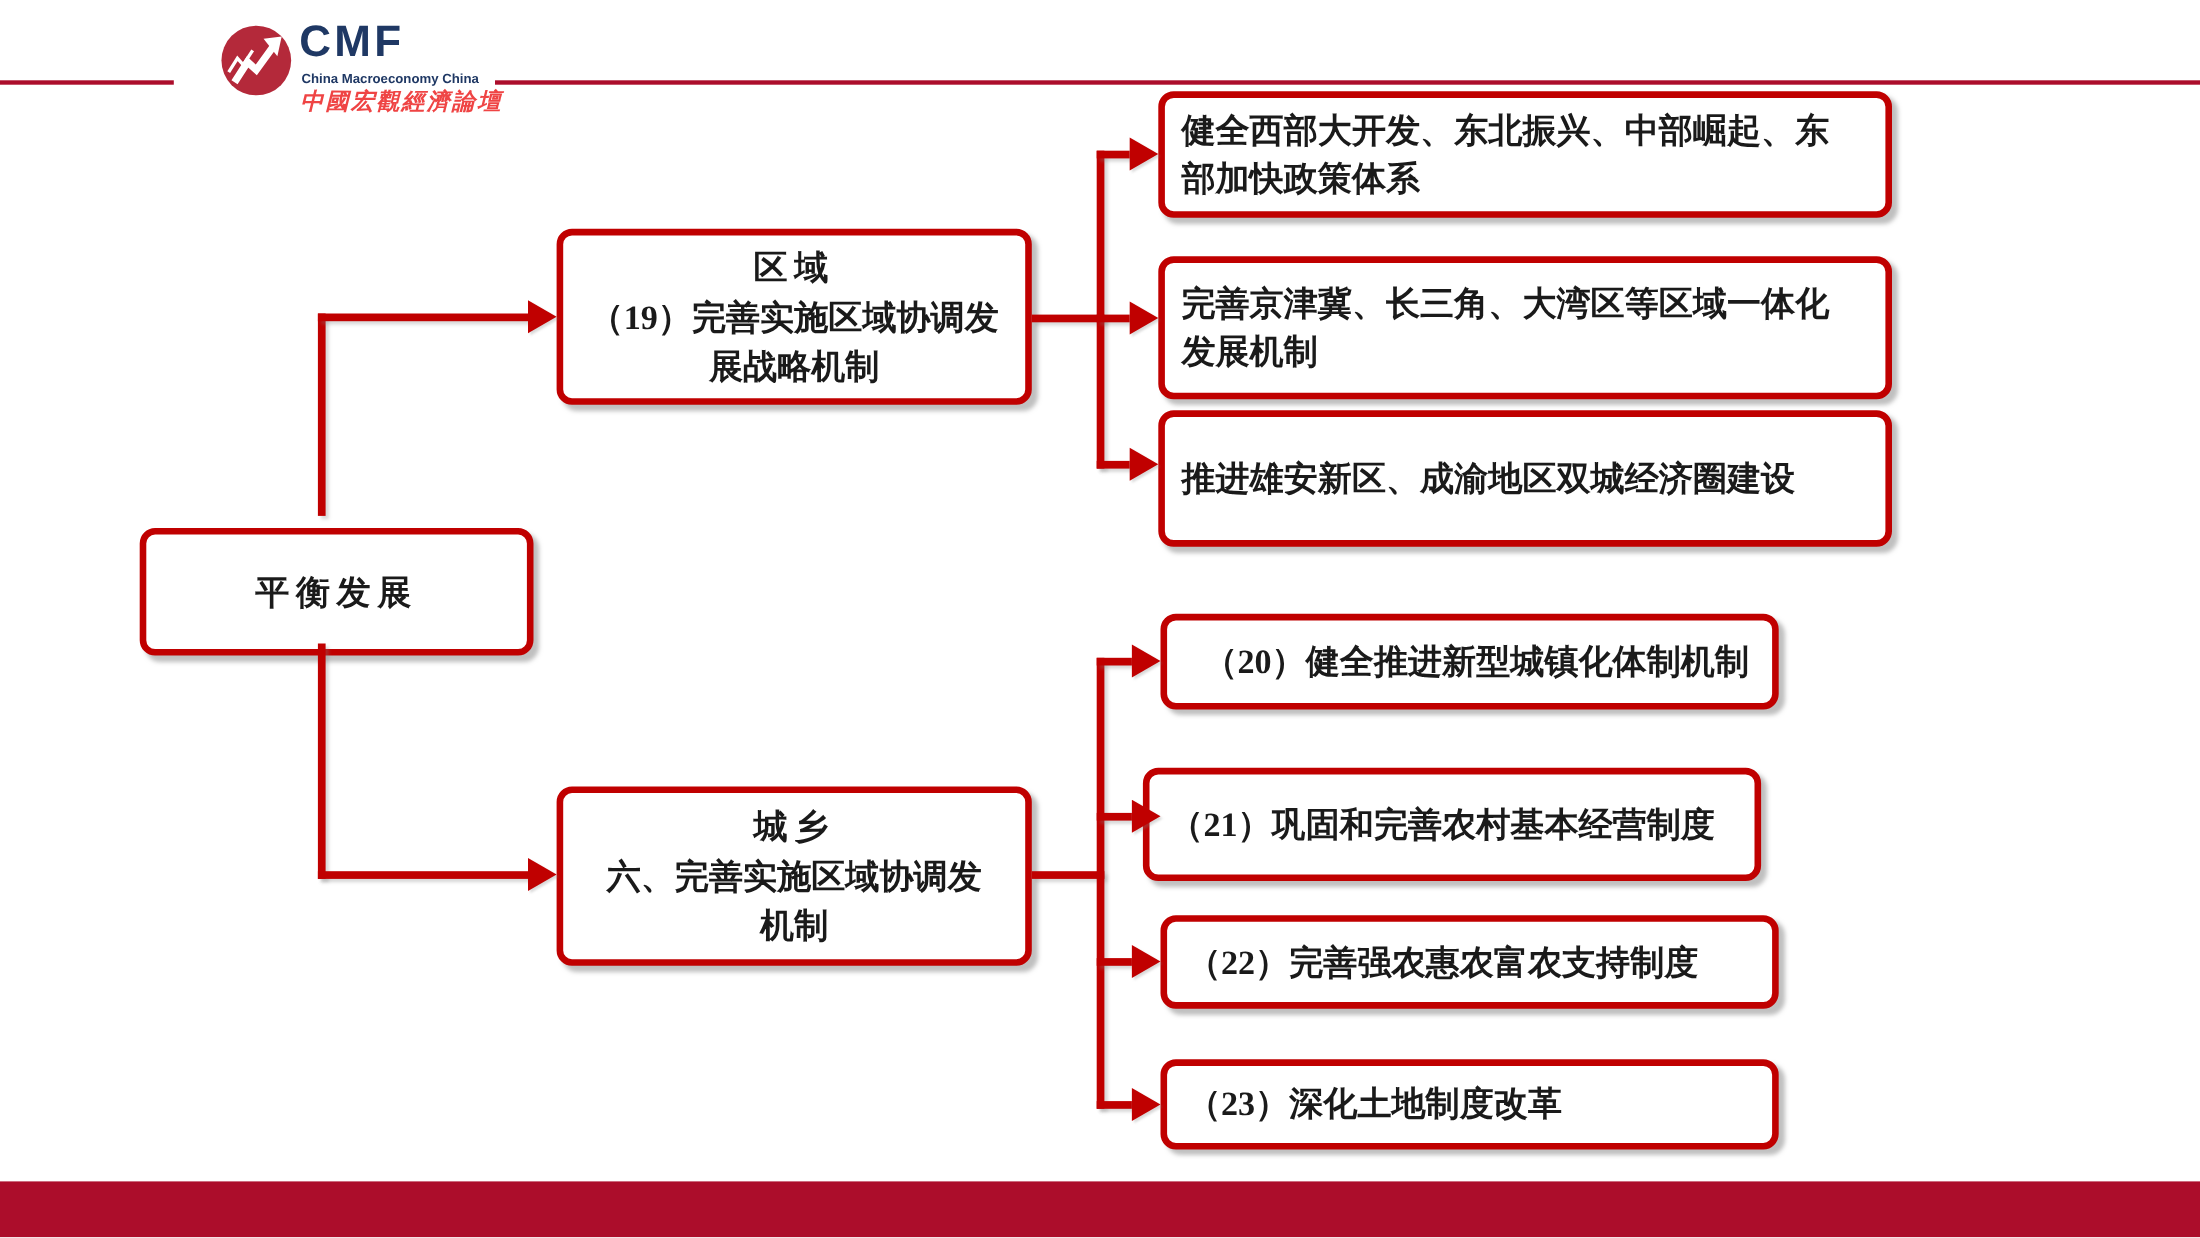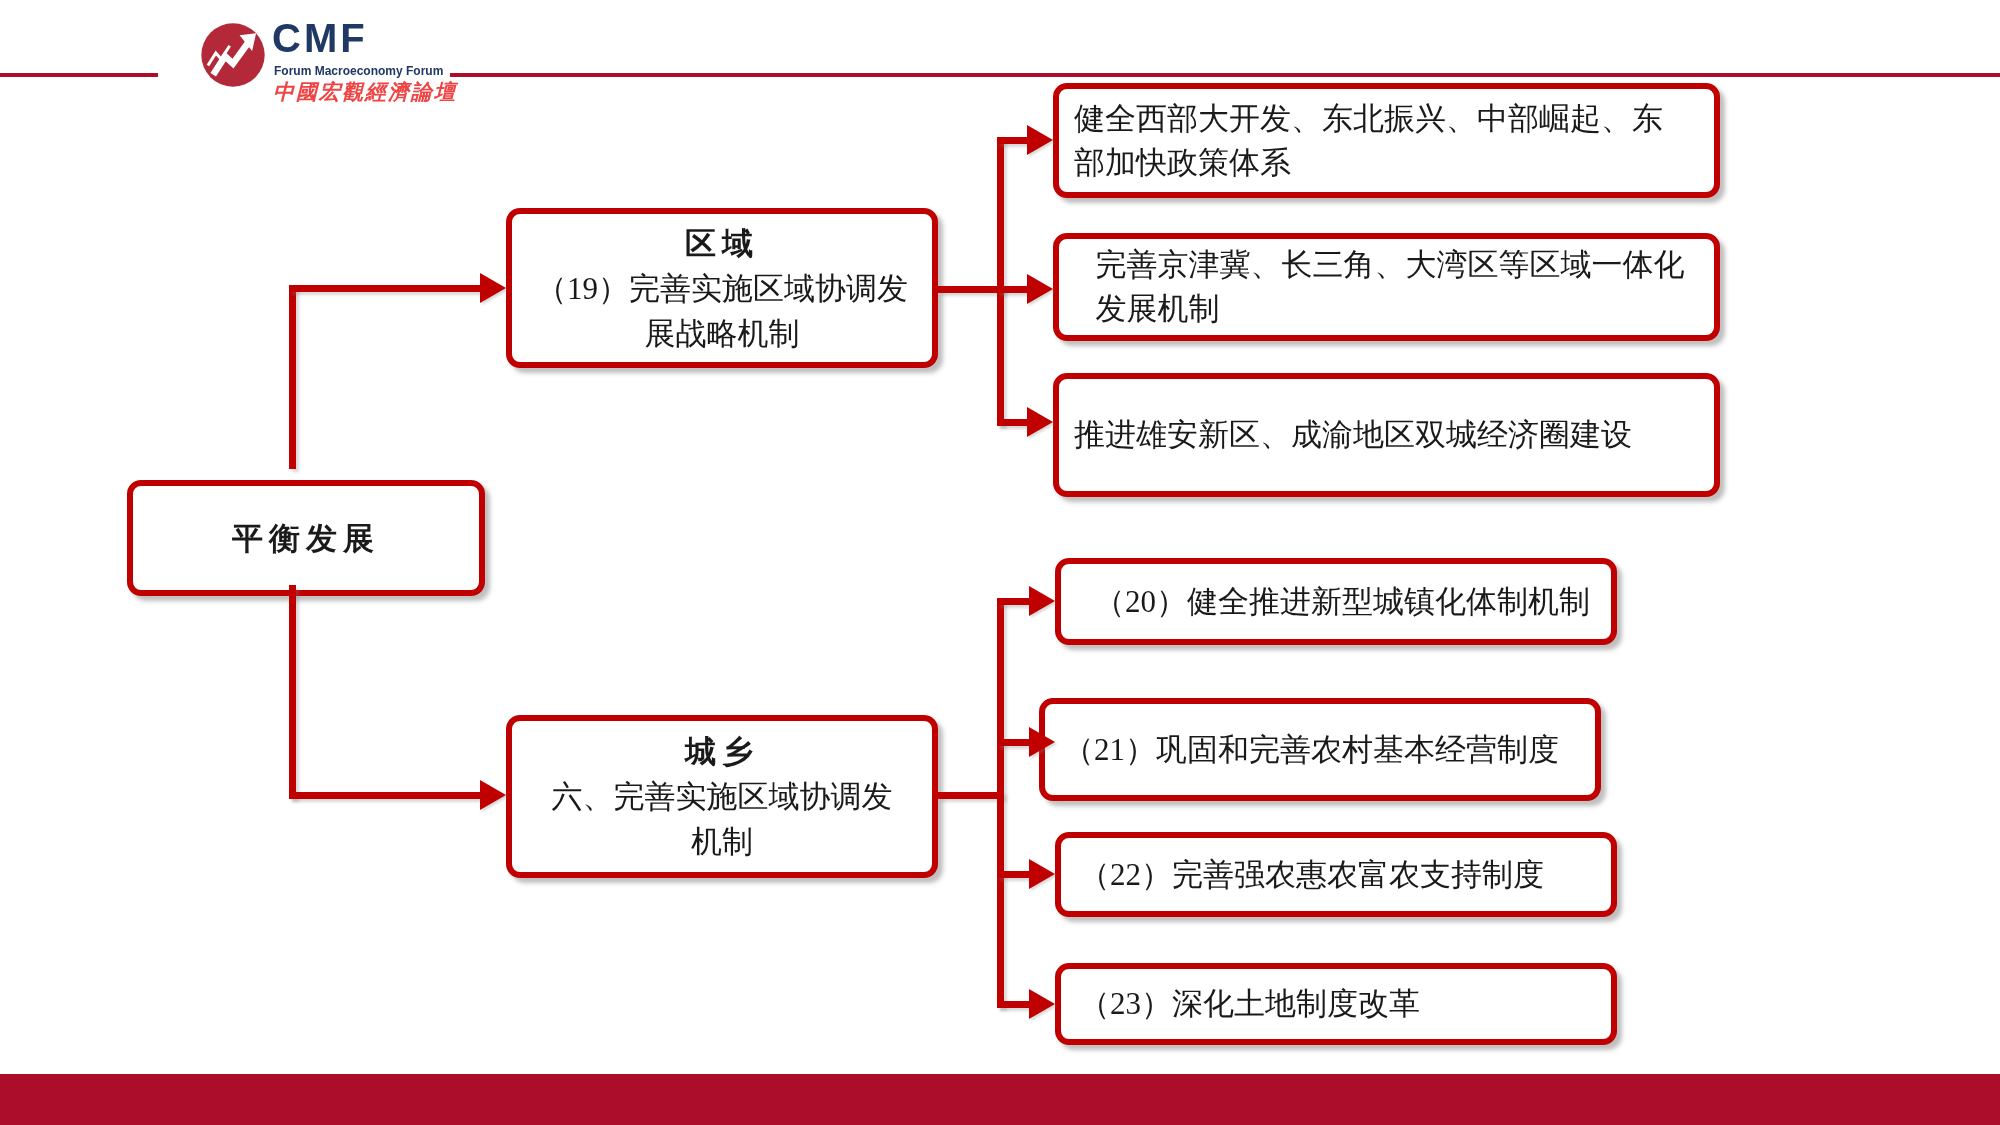--- a/index.html
+++ b/index.html
@@ -34,21 +34,21 @@
   
   .node{
     position:absolute;background:#ffffff;
     border:6px solid #C00000;border-radius:14px;
     box-shadow:5px 5px 4px rgba(130,130,130,0.5);
     display:flex;flex-direction:column;justify-content:center;
     box-sizing:border-box;color:#1a1a1a;
     font-size:31px;line-height:45px;
   }
   .node .title{font-weight:bold;text-align:center;letter-spacing:6px;}
-  .node .body{white-space:pre-line;}
+  .node .body{white-space:pre-line;font-weight:bold;}
   .center .body{text-align:center;}
   .leaf{justify-content:center;padding-left:15px;padding-right:8px;line-height:44px;}
   .leaf2{padding-left:18px;}
 
   
   .edge{position:absolute;background:#C00000;box-shadow:3px 3px 3px rgba(130,130,130,0.3);}
   .arrow-right{
     position:absolute;width:0;height:0;
     border-top:15px solid transparent;border-bottom:15px solid transparent;
     border-left:26px solid #C00000;
@@ -66,21 +66,21 @@
   <div class="top-rule rule-right"></div>
 
   <div class="logo">
     <svg class="logo-circle" viewBox="0 0 100 100">
       <circle cx="50" cy="50" r="48" fill="#B4293A"></circle>
       <path d="M20 80 L38 52 L50 63 L74 30" stroke="#ffffff" stroke-width="10" fill="none"></path>
       <path d="M60 20 L85 17 L79 44 Z" fill="#ffffff"></path>
       <path d="M12 66 L24 47 L32 56 L45 36" stroke="#ffffff" stroke-width="4.5" fill="none"></path>
     </svg>
     <div class="logo-acronym">CMF</div>
-    <div class="logo-subtitle">Forum Macroeconomy Forum</div>
+    <div class="logo-subtitle">China Macroeconomy China</div>
     <div class="logo-chinese">中國宏觀經濟論壇</div>
   </div>
 
   <div class="node center" style="left:127px;top:480px;width:358px;height:116px;">
     <div class="title">平衡发展</div>
   </div>
 
   <div class="node center" style="left:506px;top:208px;width:432px;height:160px;">
     <div class="title">区域</div>
     <div class="body">（19）完善实施区域协调发
@@ -90,21 +90,21 @@
   <div class="node center" style="left:506px;top:715px;width:432px;height:163px;">
     <div class="title">城乡</div>
     <div class="body">六、完善实施区域协调发
 机制</div>
   </div>
 
   <div class="node leaf" style="left:1053px;top:83px;width:667px;height:115px;">
     <div class="body">健全西部大开发、东北振兴、中部崛起、东
 部加快政策体系</div>
   </div>
-  <div class="node leaf" style="left:1053px;top:233px;width:667px;height:108px;align-items:center;">
+  <div class="node leaf" style="left:1053px;top:233px;width:667px;height:130px;">
     <div class="body">完善京津冀、长三角、大湾区等区域一体化
 发展机制</div>
   </div>
   <div class="node leaf" style="left:1053px;top:373px;width:667px;height:124px;">
     <div class="body">推进雄安新区、成渝地区双城经济圈建设</div>
   </div>
 
   <div class="node leaf leaf2" style="left:1055px;top:558px;width:562px;height:87px;padding-left:33px;">
     <div class="body">（20）健全推进新型城镇化体制机制</div>
   </div>

